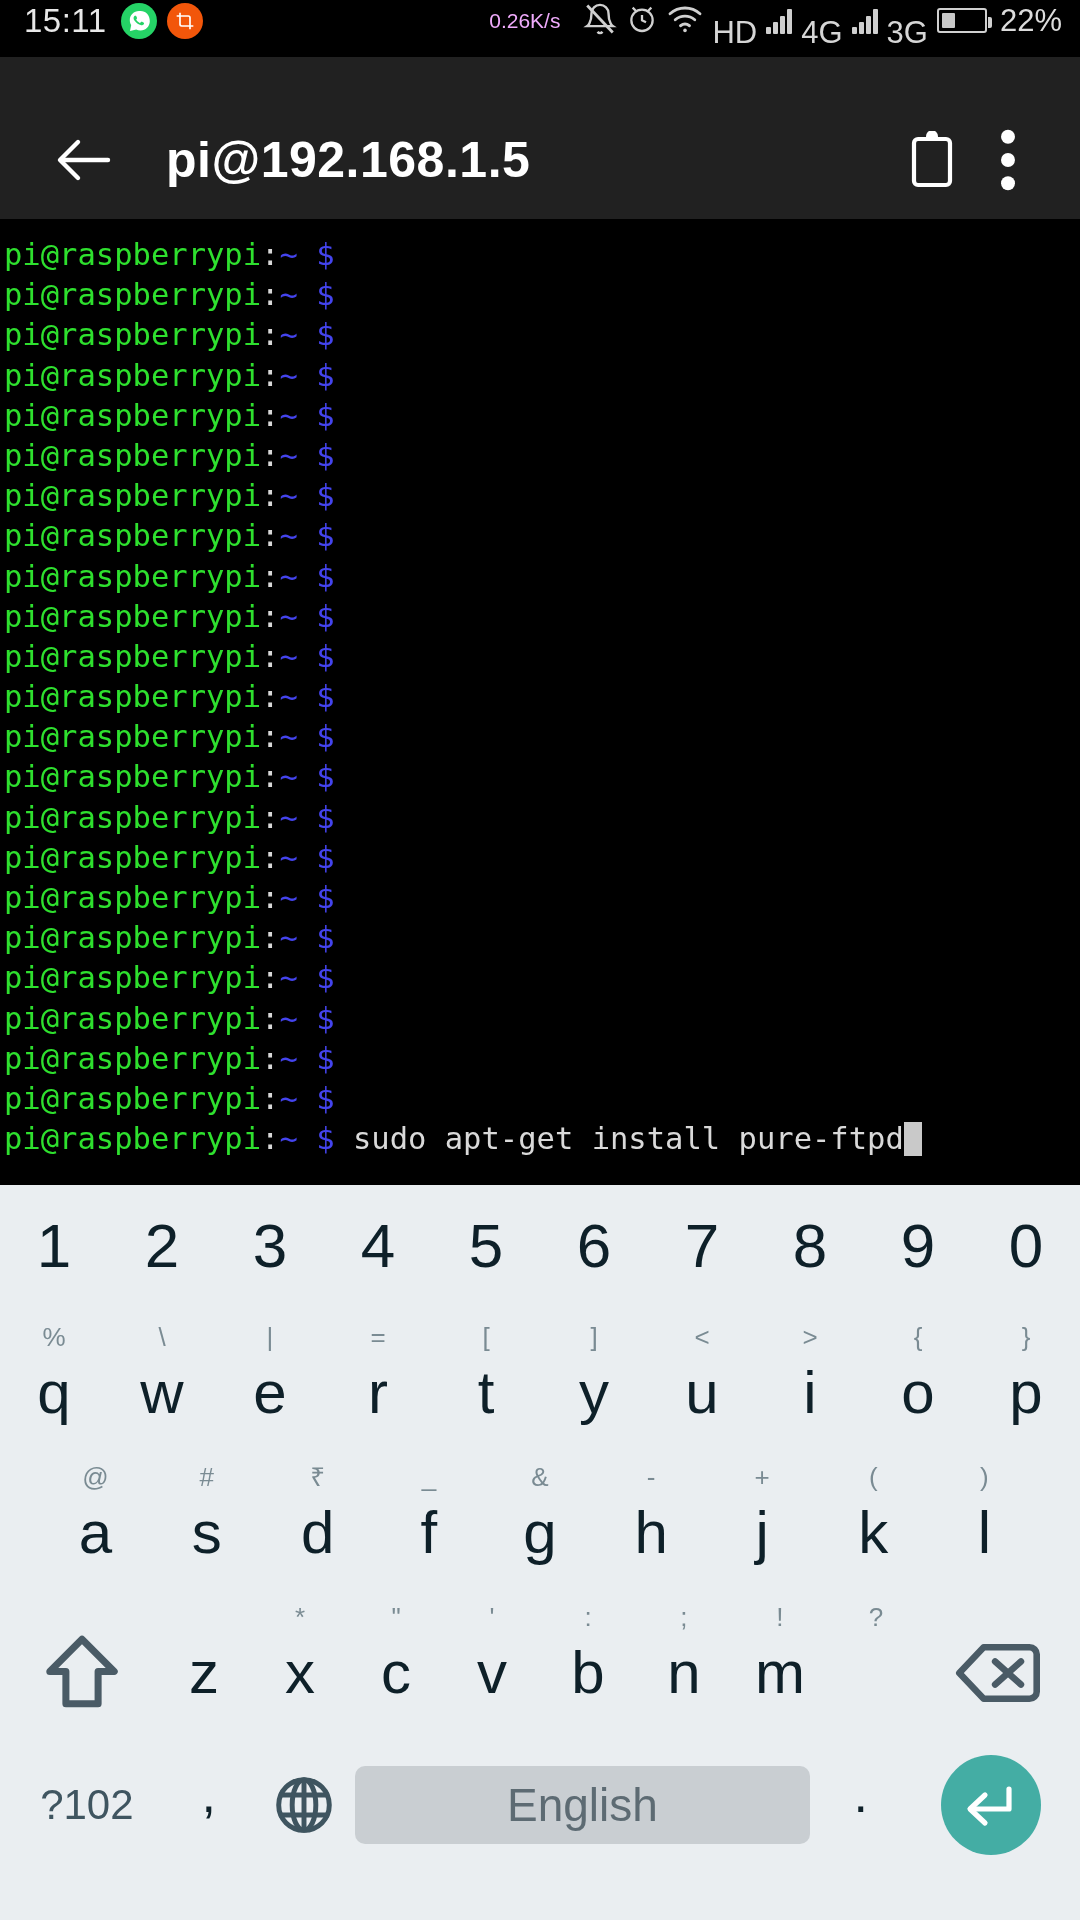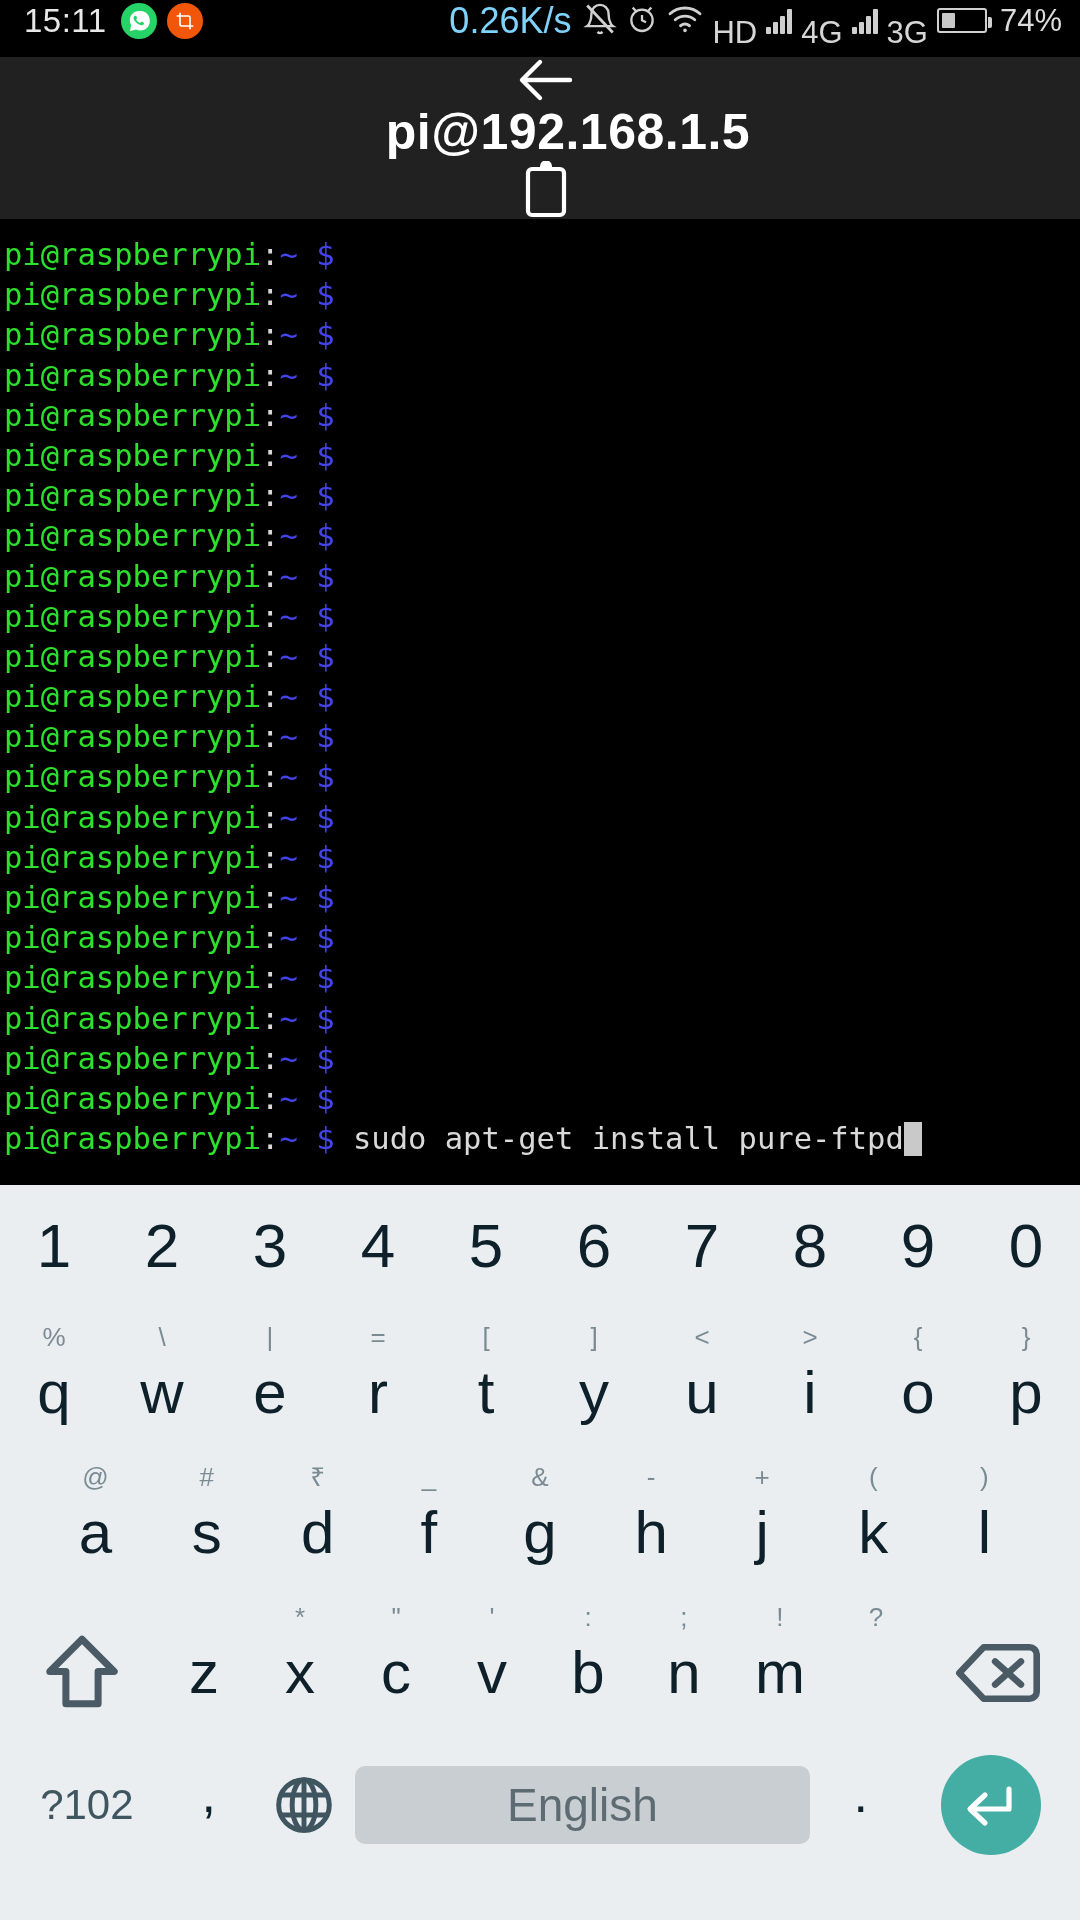--- a/index.html
+++ b/index.html
@@ -21,37 +21,37 @@
     color:#e8e8e8; font-size:33px; letter-spacing:0.5px;
     font-family:"Liberation Sans", sans-serif;
   }
   .sb-left-icons { display:flex; align-items:center; gap:10px; margin-left:14px; }
   .sb-appicon { width:36px; height:36px; border-radius:50%; position:relative;
                 display:flex; align-items:center; justify-content:center; }
   .sb-appicon.wa { background:#25D366; }
   .sb-appicon.crop { background:#F2560A; }
   .sb-spacer { flex:1; }
   .sb-right { display:flex; align-items:center; gap:9px; color:#d8d8d8; }
-  .sb-speed { font-size:36px; color:#7dd3fc; letter-spacing:0px; margin-right:3px; }
+  .sb-speed { font-size:21px; color:#f0abfc; letter-spacing:0px; margin-right:14px; }
   .sb-text { font-size:31px; color:#d6d6d6; letter-spacing:0px;margin-top:24px; }
   .sb-battpct { font-size:31px; color:#dcdcdc; margin-left:4px; }
   .bars { display:flex; align-items:flex-end; gap:2px; height:26px; }
   .bars i { display:block; width:5px; background:#cfcfcf; border-radius:1px; }
   .bars i:nth-child(1){height:7px;} .bars i:nth-child(2){height:12px;}
   .bars i:nth-child(3){height:18px;} .bars i:nth-child(4){height:25px;}
   .batt { width:50px; height:25px; border:2.5px solid #d0d0d0; border-radius:3px;
           position:relative; display:flex; align-items:center; padding:3px; }
   .batt::after { content:""; position:absolute; right:-7px; top:7px; width:4px; height:11px;
                  background:#d0d0d0; border-radius:0 2px 2px 0; }
   .batt .fill { height:100%; background:#c8c8c8; border-radius:1px; }
 
   
   .appbar {
     position:absolute; top:57px; left:0; width:1080px; height:206px;
-    background:#212121; display:flex; align-items:center; padding:0 34px 0 46px;flex-direction:column;
+    background:#212121; display:flex; align-items:center; padding:0 34px 0 46px;
   }
   .appbar-title {
     color:#fff; font-size:50px; font-weight:700; margin-left:44px;
     letter-spacing:0.5px; white-space:nowrap;
   }
   .appbar-spacer { flex:1; }
   .appbar-icon { display:flex; align-items:center; justify-content:center;
                  width:76px; height:76px; }
 
   
@@ -190,21 +190,21 @@
           <i></i>
           <i></i>
           <i></i>
           <i></i>
         </span>
       <span class="sb-text">3G</span>
 
       <span class="batt">
         <span class="fill" style="width:33%"></span>
       </span>
-      <span class="sb-battpct">74%</span>
+      <span class="sb-battpct">22%</span>
     </span>
   </div>
 
   <div class="appbar">
     <span class="appbar-icon">
       <svg width="56" height="46" viewBox="0 0 28 23" fill="none" stroke="#fff" stroke-width="2.2" stroke-linecap="round" stroke-linejoin="round">
         <line x1="26" y1="11.5" x2="3" y2="11.5"></line>
         <polyline points="11,2.5 2,11.5 11,20.5"></polyline>
       </svg>
     </span>

